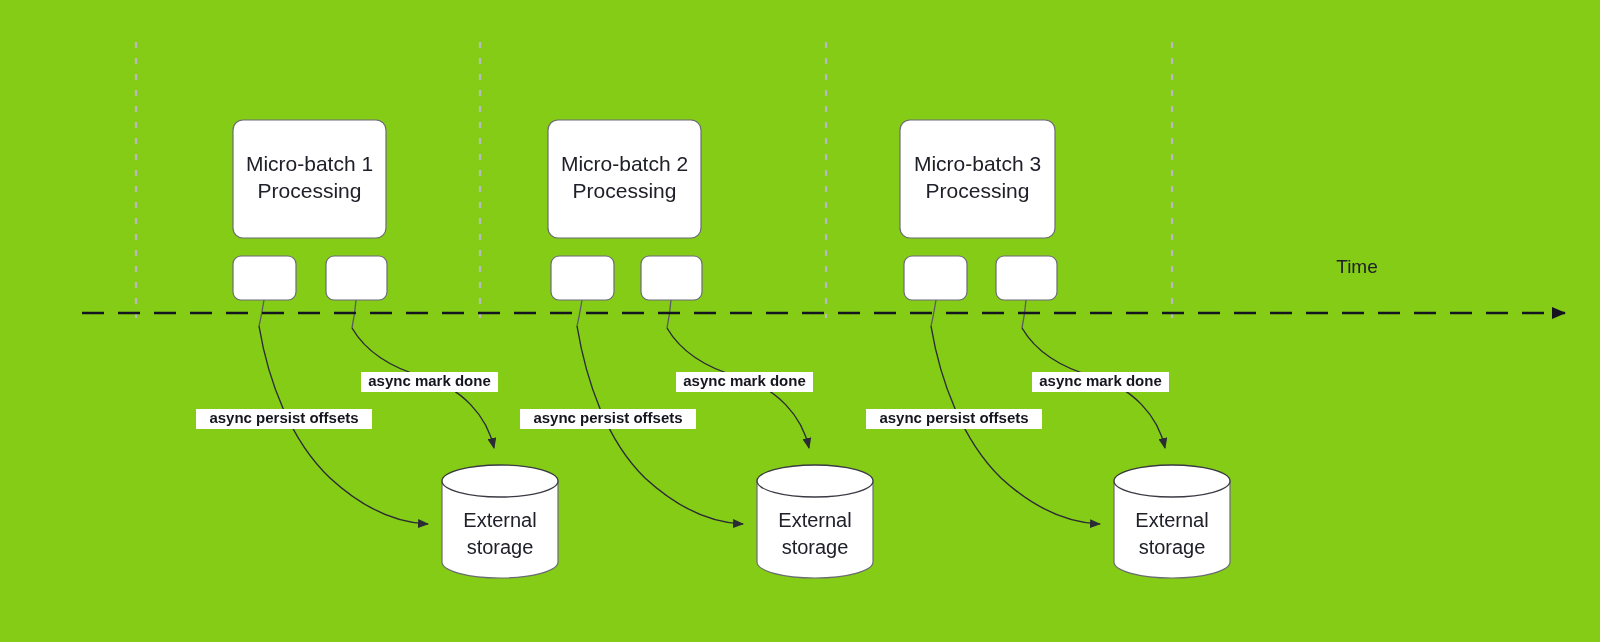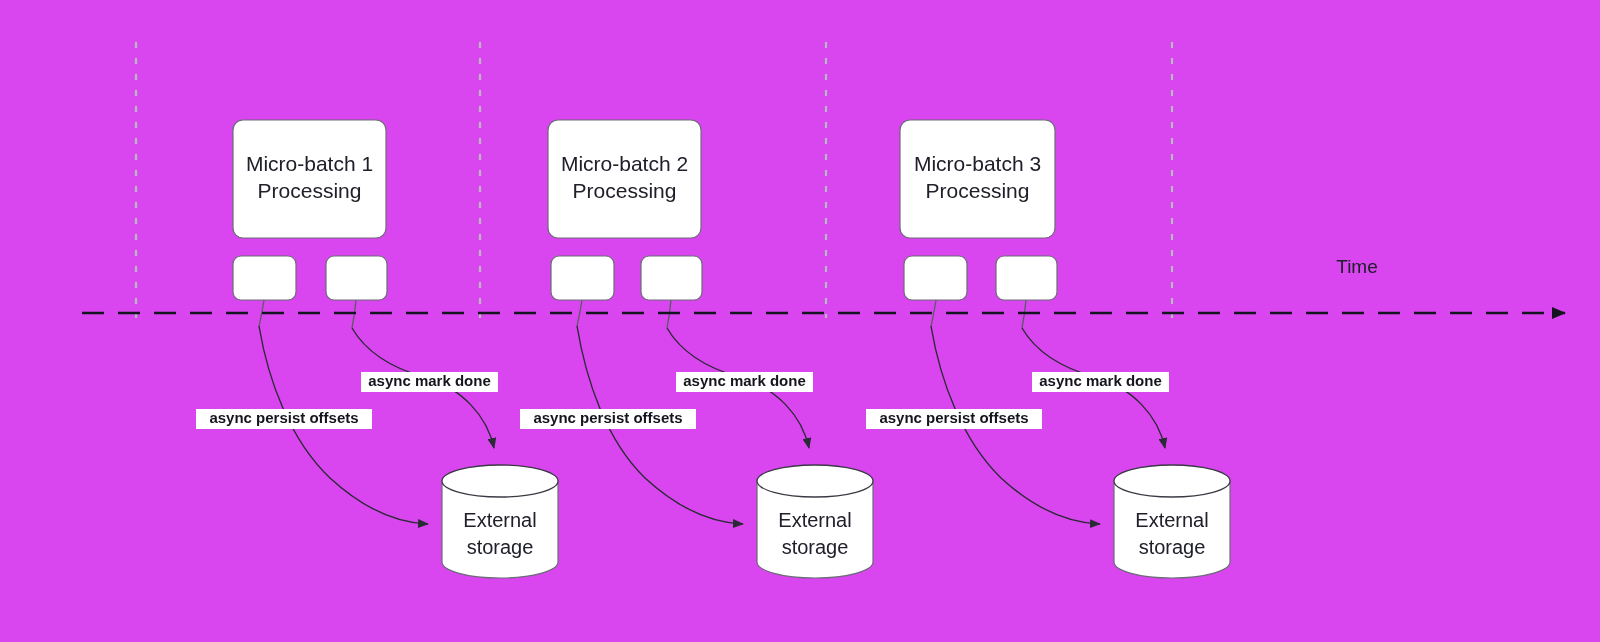--- a/index.html
+++ b/index.html
@@ -12,21 +12,21 @@
     width: 1600px;
     height: 642px;
     font-family: "Liberation Sans", "DejaVu Sans", sans-serif;
     overflow: hidden;
     position: relative;
   }
   #diagram-root {
     position: relative;
     width: 1600px;
     height: 642px;
-    background: #d946ef;
+    background: #84cc16;
   }
   svg.canvas {
     position: absolute;
     top: 0;
     left: 0;
     width: 1600px;
     height: 642px;
     display: block;
   }
   .node-rect {

